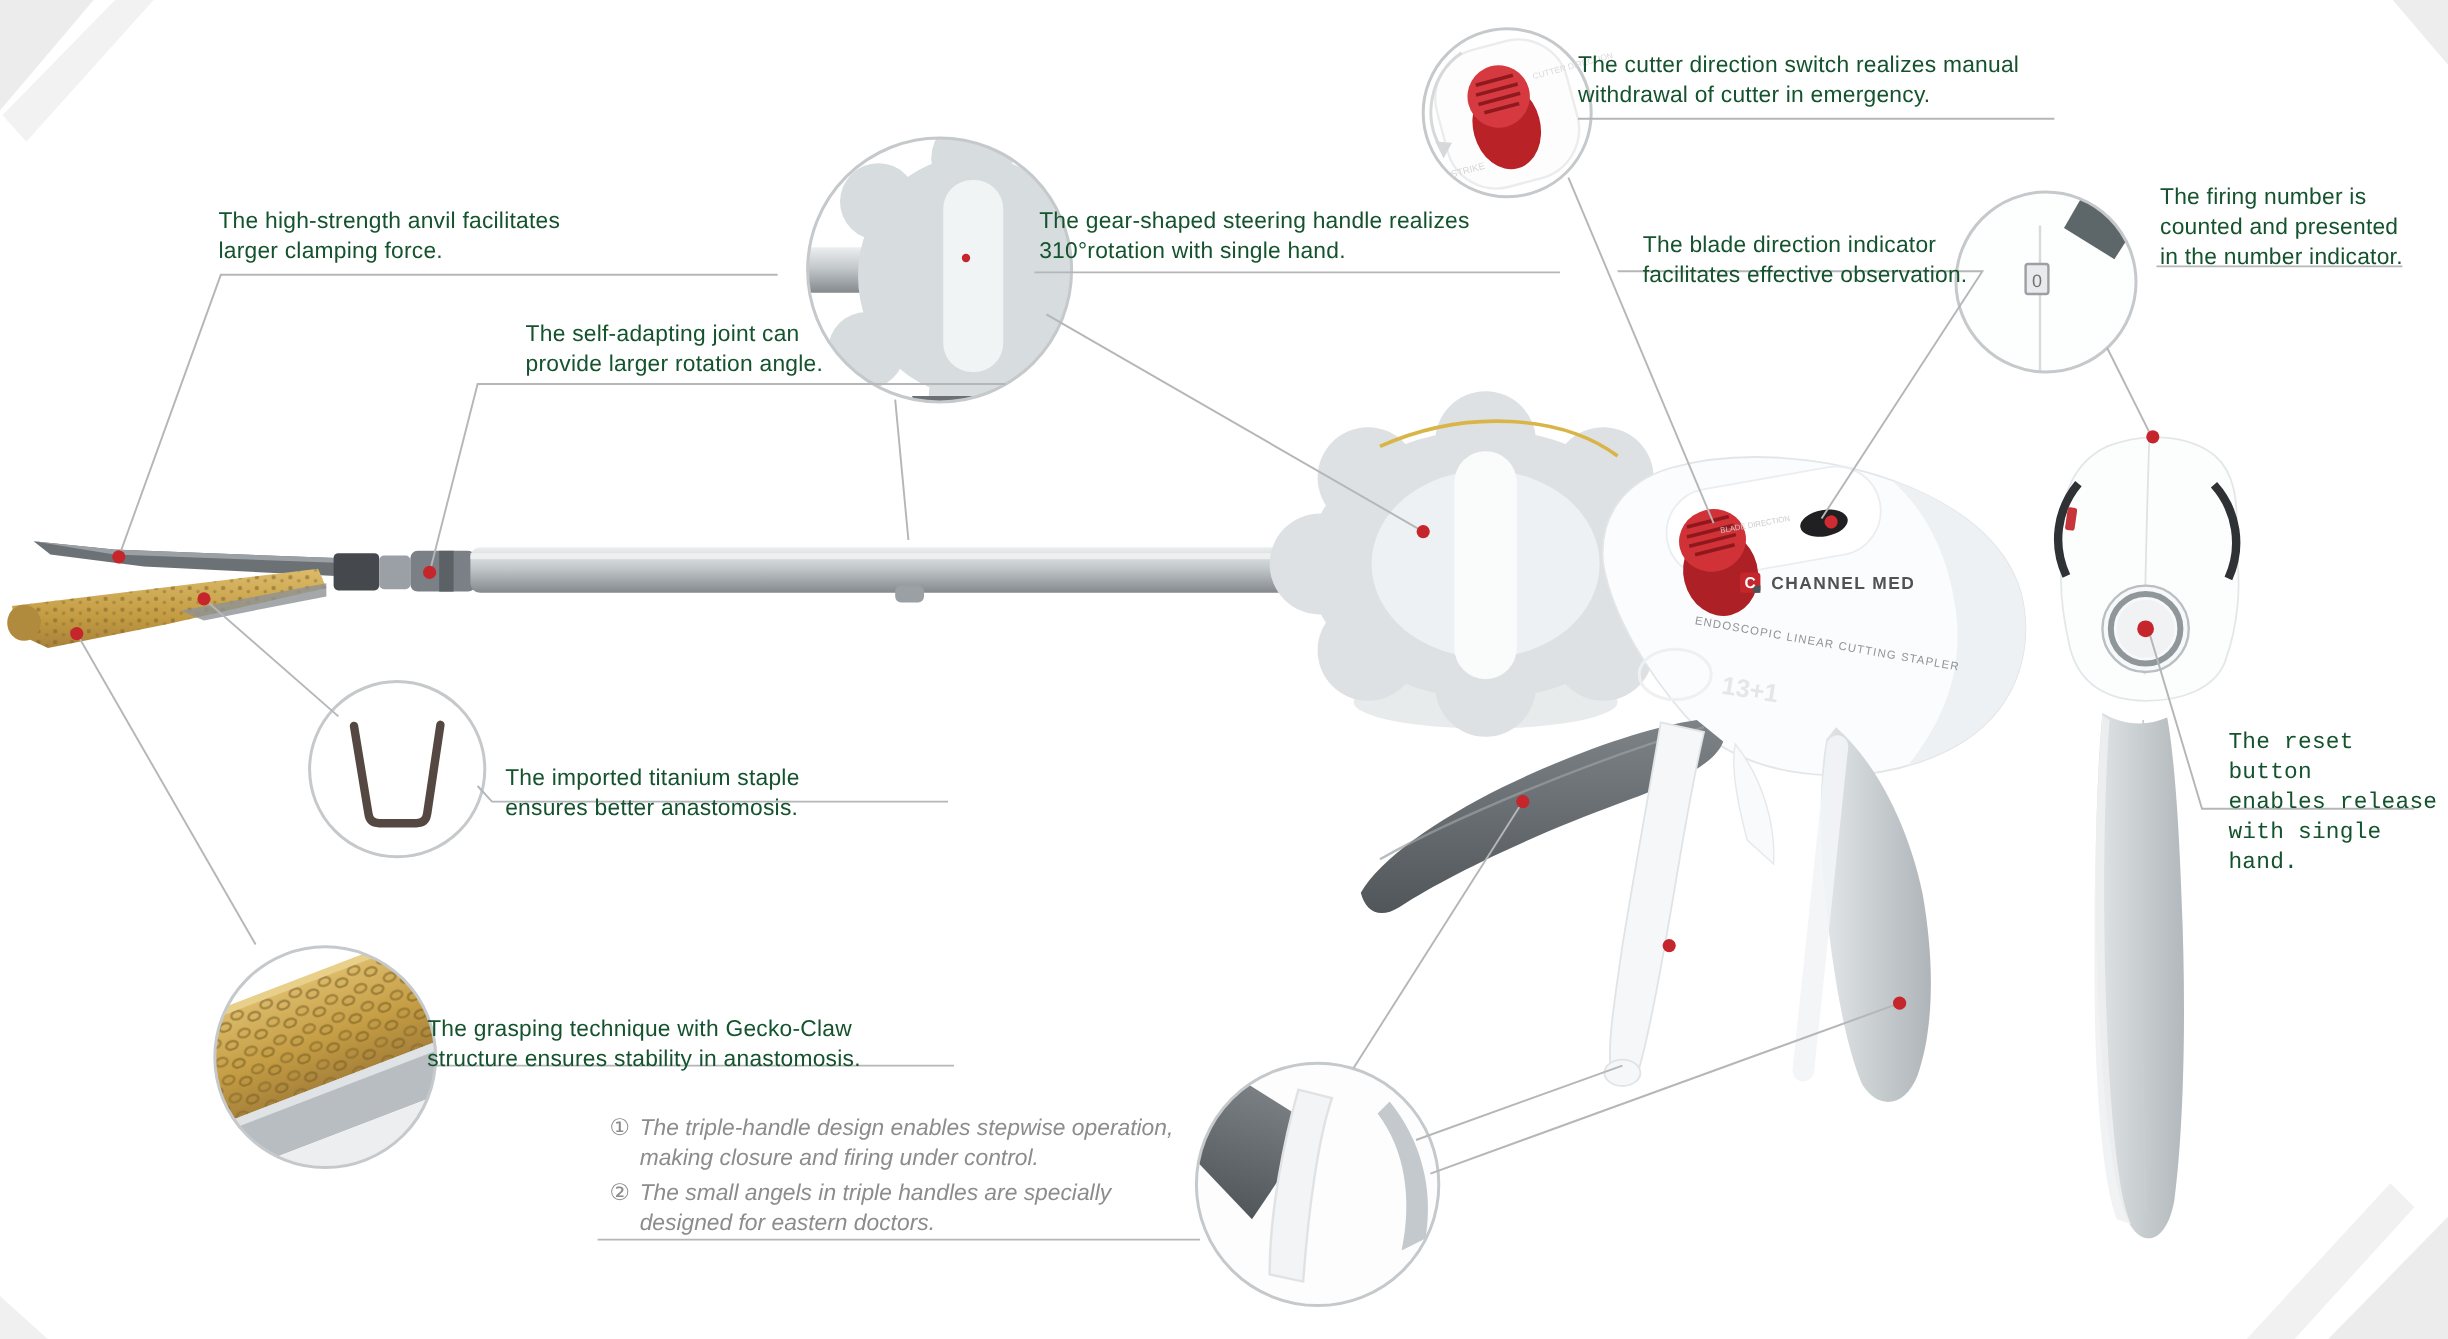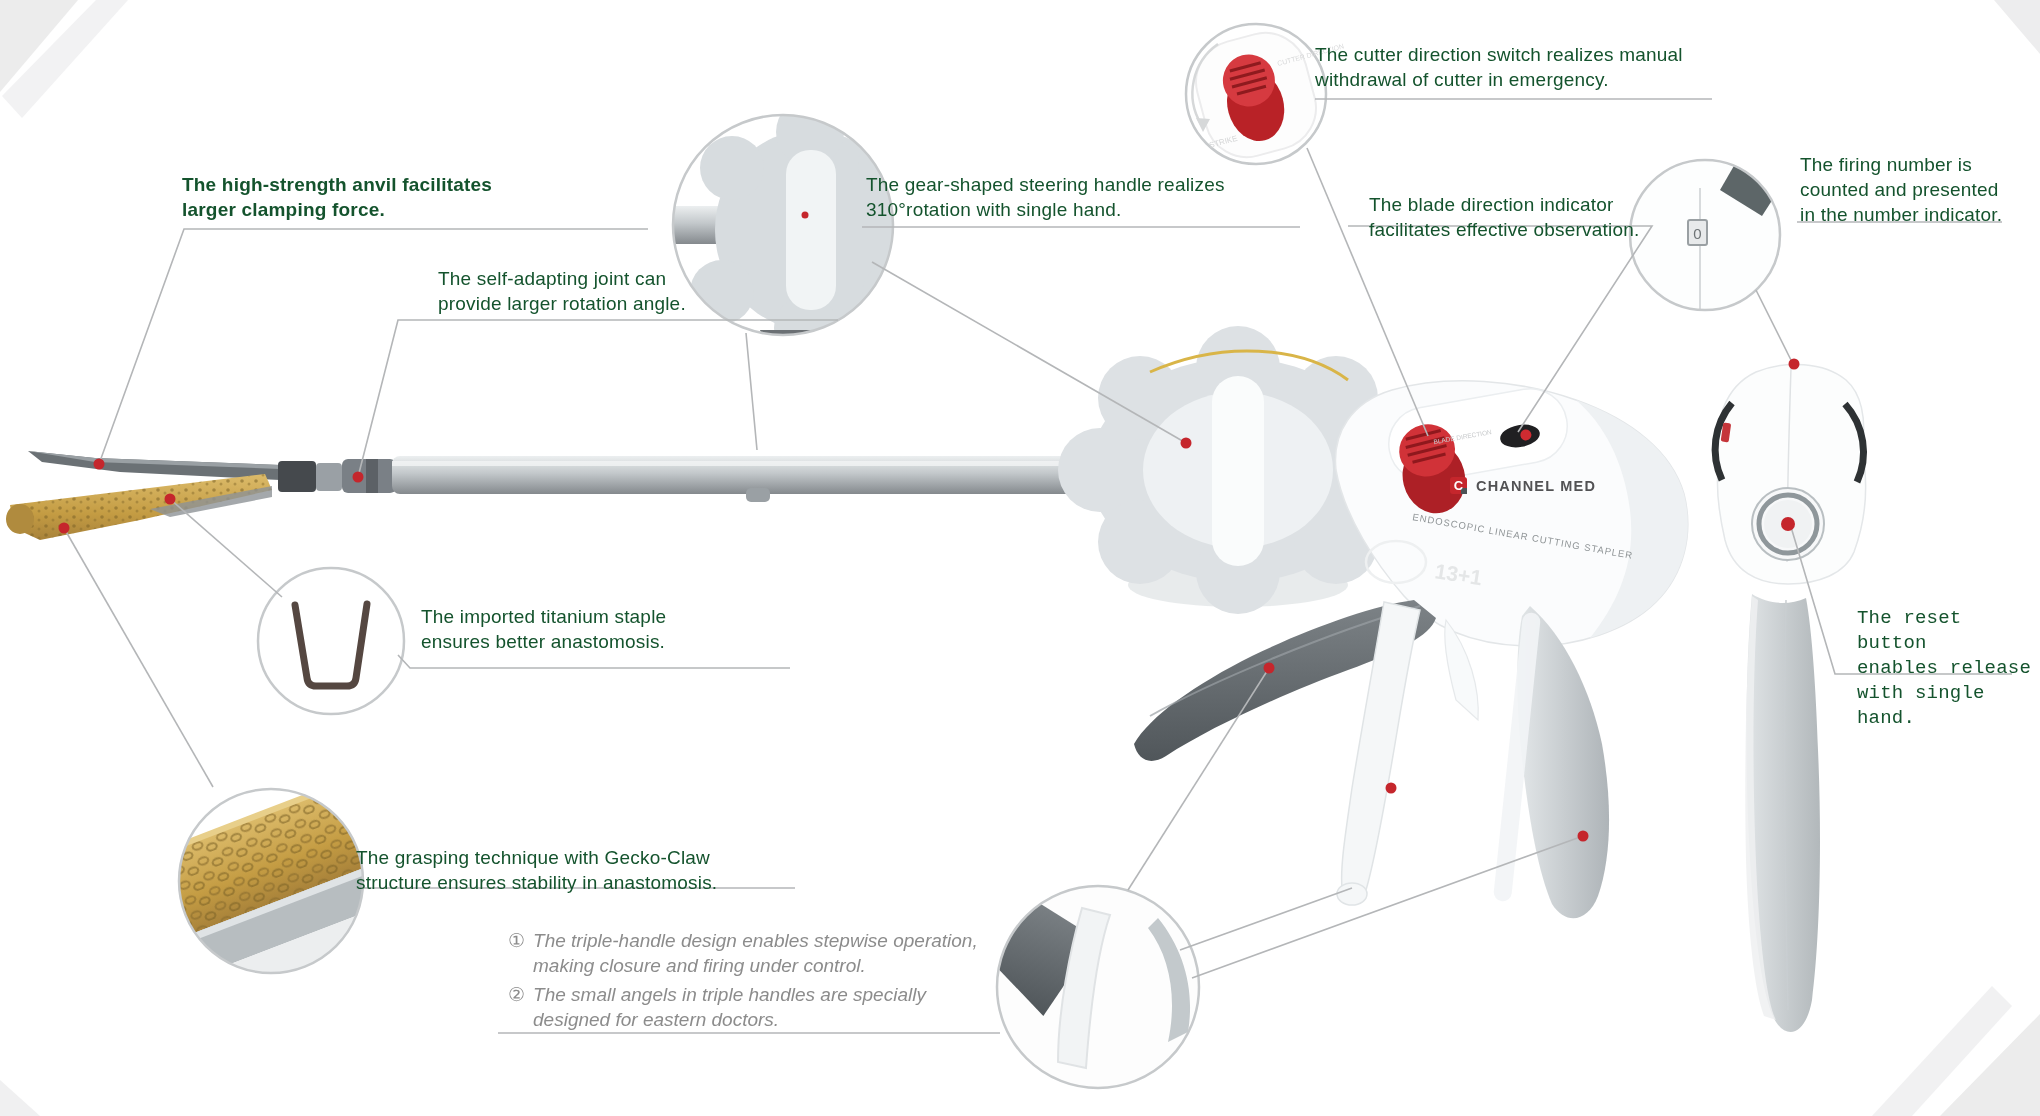--- a/index.html
+++ b/index.html
@@ -297,34 +297,34 @@
   <text x="1458.5" y="490" font-size="13" font-weight="bold" fill="#ffffff" text-anchor="middle">C</text>
   <text x="1476" y="491" font-size="14.5" font-weight="bold" fill="#525254" letter-spacing="1.2">CHANNEL MED</text>
   <text x="1412" y="520" font-size="9.5" fill="#8f9496" letter-spacing="1" transform="rotate(10 1412 520)">ENDOSCOPIC LINEAR CUTTING STAPLER</text>
   <text x="1434" y="578" font-size="21" font-weight="bold" fill="#e4e6e7" transform="rotate(9 1434 578)">13+1</text>
   <text x="1697.5" y="239" font-size="15" fill="#6e7476" text-anchor="middle">0</text>
   <text x="1210" y="148" font-size="8" fill="#d5d6d7" transform="rotate(-15 1210 148)">STRIKE</text>
   <text x="1278" y="66" font-size="7" fill="#d8d9da" transform="rotate(-15 1278 66)">CUTTER DIRECTION</text>
   <text x="1492" y="434" font-size="6.5" fill="#c9cbcd" text-anchor="end" transform="rotate(-10 1492 434)">BLADE DIRECTION</text>
 </svg>
 
-<div class="note" style="left:182px;top:172px;font-weight:bold;">The high-strength anvil facilitates
+<div class="note" style="left:182px;top:172px;">The high-strength anvil facilitates
 larger clamping force.</div>
 <div class="note" style="left:398px;top:266px;margin-left:40px;">The self-adapting joint can
 provide larger rotation angle.</div>
 <div class="note" style="left:866px;top:172px;">The gear-shaped steering handle realizes
 310°rotation with single hand.</div>
 <div class="note" style="left:1315px;top:42px;">The cutter direction switch realizes manual
 withdrawal of cutter in emergency.</div>
 <div class="note" style="left:1348px;top:192px;margin-left:21px;">The blade direction indicator
 facilitates effective observation.</div>
 <div class="note" style="left:1800px;top:152px;">The firing number is
 counted and presented
 in the number indicator.</div>
-<div class="note" style="left:405px;top:604px;padding-left:16px;">The imported titanium staple
+<div class="note" style="left:405px;top:636px;padding-left:16px;">The imported titanium staple
 ensures better anastomosis.</div>
 <div class="note" style="left:356px;top:845px;">The grasping technique with Gecko-Claw
 structure ensures stability in anastomosis.</div>
 <div class="note" style="left:1857px;top:606px;font-family:Liberation Mono, monospace;">The reset button
 enables release
 with single hand.</div>
 
 <div class="triple">
   <div class="row">
     <span class="bullet">①</span>

